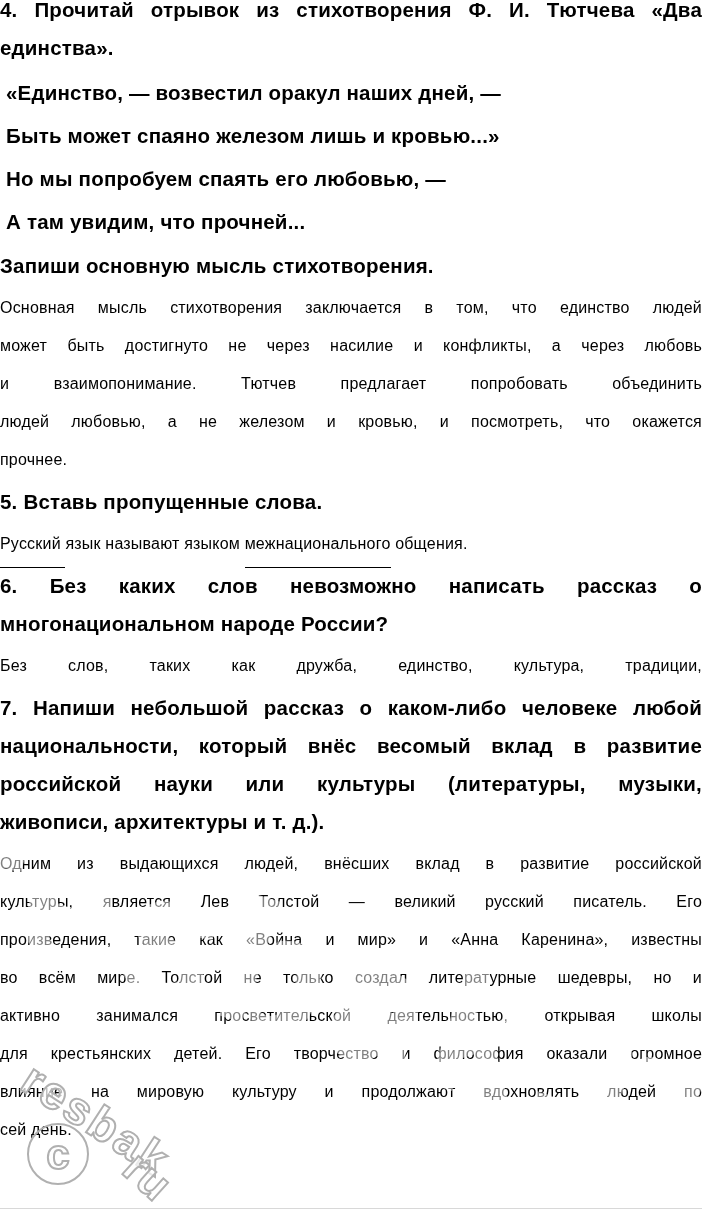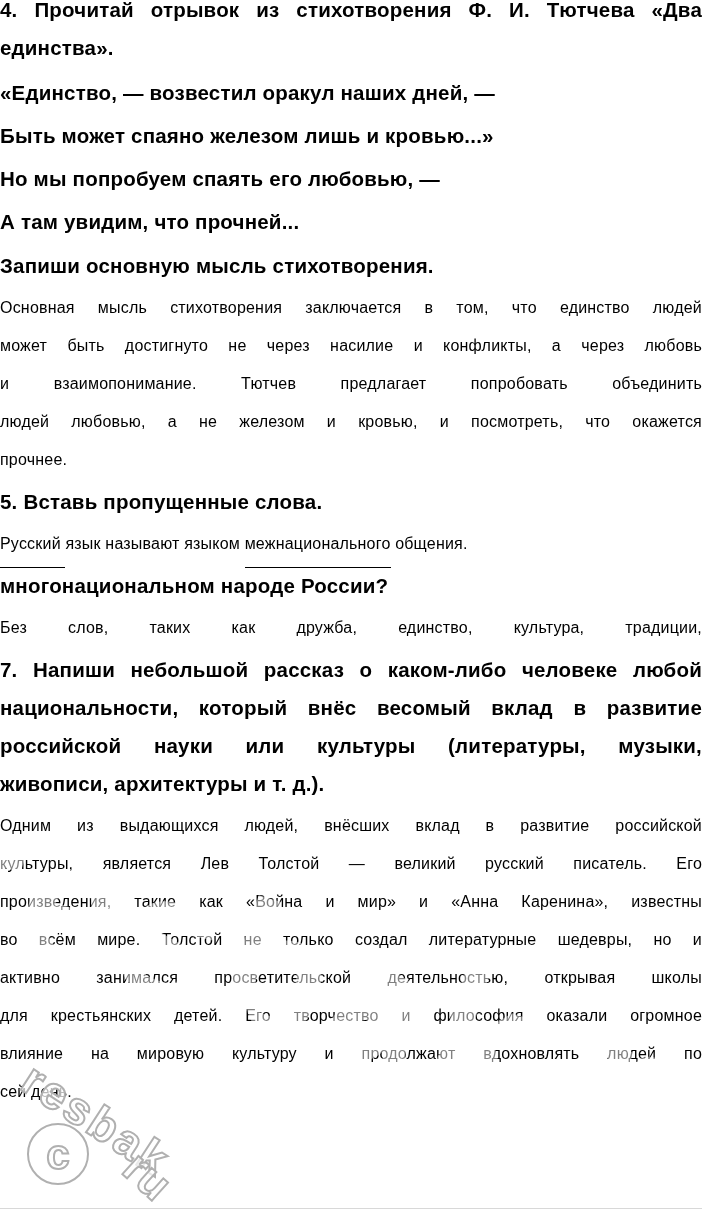--- a/index.html
+++ b/index.html
@@ -8,21 +8,21 @@
     background:#ffffff;color:#000000;
     font-family:"Liberation Sans",sans-serif;
   }
   #doc{width:702px;margin-top:-9px;}
   .block{margin:0 0 4px 0;}
   .line{
     font-size:16px;line-height:38px;letter-spacing:.2px;
     white-space:normal;
   }
   .bold .line{font-weight:bold;font-size:20.5px;}
-  .poem .line{line-height:43px;}
+  .poem .line{line-height:43px;margin-left:6px;}
   .just{text-align:justify;text-align-last:justify;}
   .u{border-bottom:1.7px solid #000;padding-bottom:15px;}
 
   
   .wm-large{
     position:absolute;left:-15px;top:770px;
     font-size:175px;font-weight:bold;letter-spacing:8px;white-space:nowrap;
     color:rgba(255,255,255,0.5);
     transform:rotate(18deg);transform-origin:0 0;
     pointer-events:none;
@@ -59,20 +59,21 @@
         <div class="line just">людей любовью, а не железом и кровью, и посмотреть, что окажется</div>
         <div class="line">прочнее.</div>
       </div>
       <div class="block bold">
         <div class="line">5. Вставь пропущенные слова.</div>
       </div>
       <div class="block">
         <div class="line"><span class="u">Русский </span><span>язык называют языком </span><span class="u">межнационального</span><span> общения.</span></div>
       </div>
       <div class="block bold">
+        <div class="line just">6. Без каких слов невозможно написать рассказ о</div>
         <div class="line">многонациональном народе России?</div>
       </div>
       <div class="block">
         <div class="line just">Без слов, таких как дружба, единство, культура, традиции,</div>
       </div>
       <div class="block bold">
         <div class="line just">7. Напиши небольшой рассказ о каком-либо человеке любой</div>
         <div class="line just">национальности, который внёс весомый вклад в развитие</div>
         <div class="line just">российской науки или культуры (литературы, музыки,</div>
         <div class="line">живописи, архитектуры и т. д.).</div>

